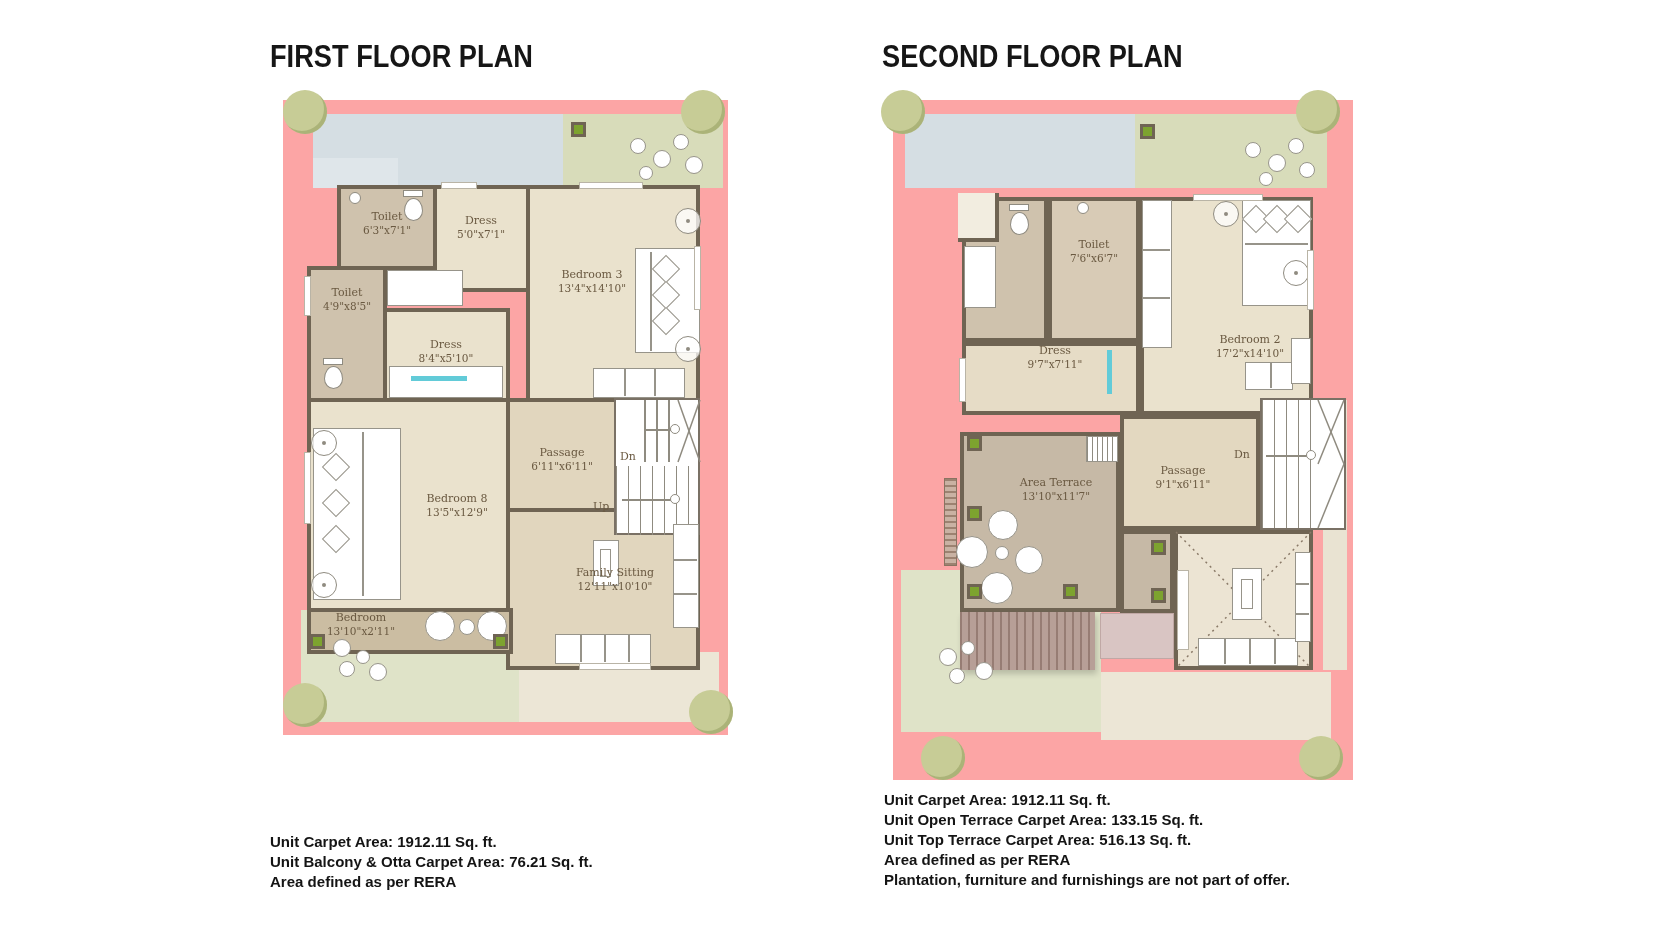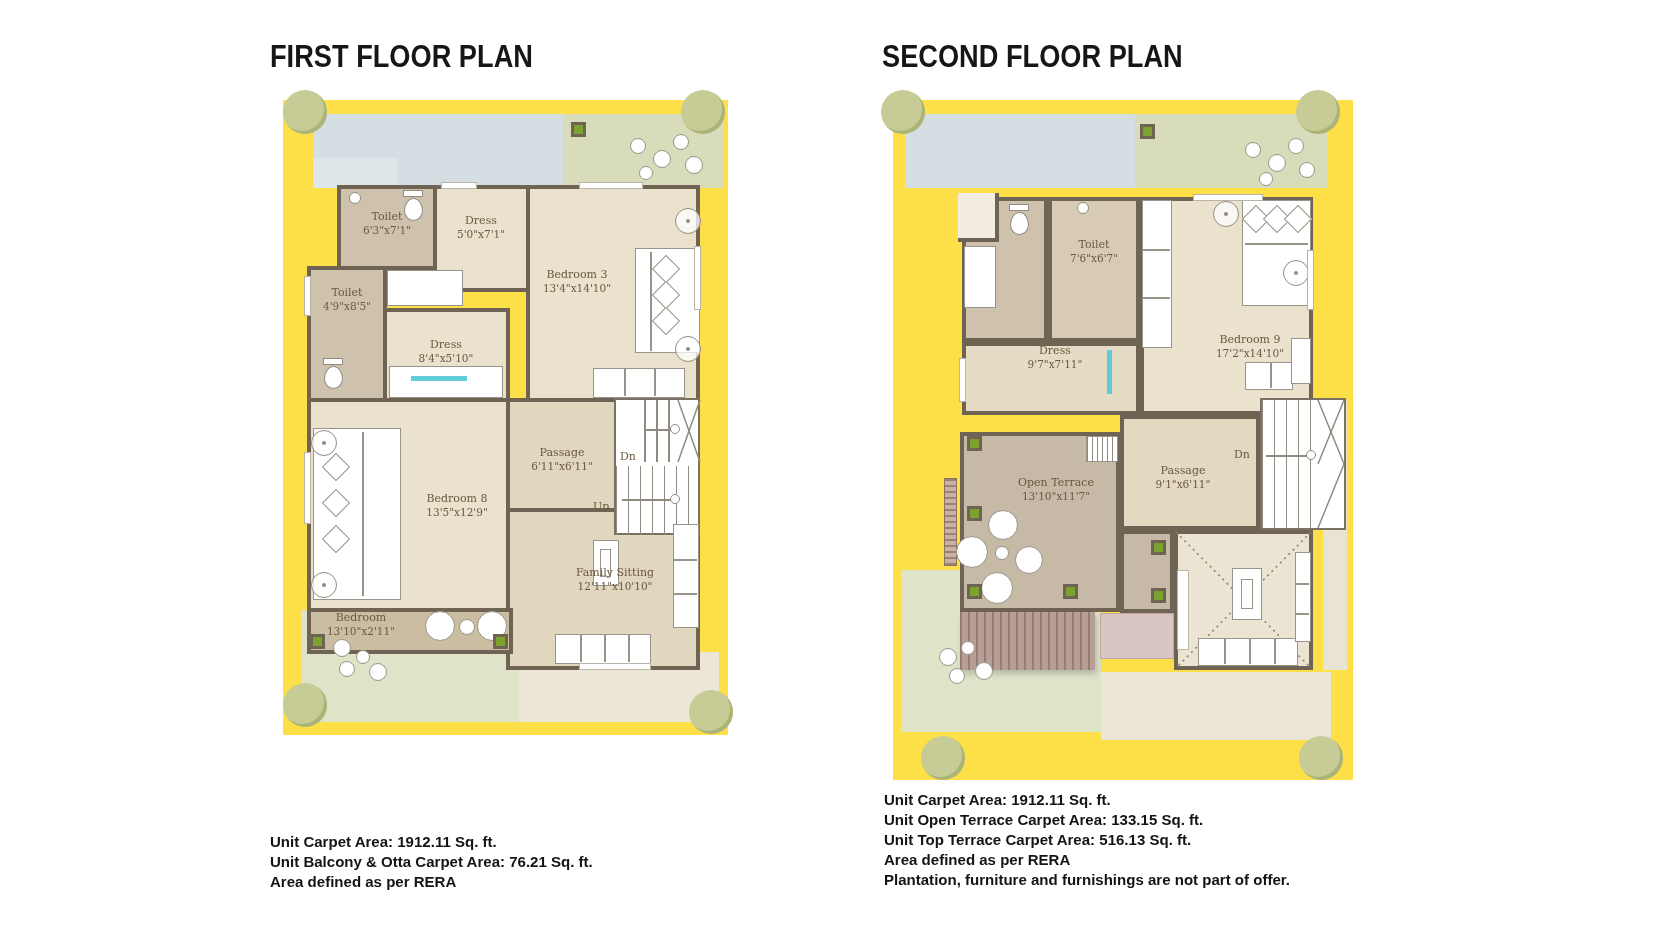--- a/index.html
+++ b/index.html
@@ -2,21 +2,21 @@
 <html><head>
 <meta charset="utf-8">
 <style>
   html,body{margin:0;padding:0;background:#fff;}
   .canvas{position:relative;width:1667px;height:937px;background:#ffffff;overflow:hidden;
           font-family:"Liberation Sans",sans-serif;}
   .plan-title{position:absolute;margin:0;font-family:"Liberation Sans",sans-serif;font-weight:800;
           font-size:32px;letter-spacing:0px;color:#161616;transform:scaleX(.85);transform-origin:left center;white-space:nowrap;}
   .footer{position:absolute;font-weight:700;font-size:15.5px;color:#141414;line-height:20px;
           transform:scaleX(.97);transform-origin:left top;white-space:nowrap;}
-  .plan{position:absolute;background:#fde047;text-decoration:underline;}
+  .plan{position:absolute;background:#fca5a5;text-decoration:underline;}
   .area{position:absolute;}
   .room{position:absolute;border:4px solid #6f6453;box-sizing:border-box;}
   .rlabel{position:absolute;font-family:"DejaVu Serif",serif;font-size:11px;color:#6a5941;
           text-align:center;line-height:1.25;z-index:7;}
   .rlabel .dm{font-size:10.5px;}
   .slabel{position:absolute;font-family:"DejaVu Serif",serif;font-size:11px;color:#6a5941;z-index:7;}
   .tree{position:absolute;width:44px;height:44px;border-radius:50%;background:#c7cc96;
           box-shadow:inset -3px -3px 0 rgba(148,158,96,.55);z-index:2;}
   .planter{position:absolute;width:15px;height:15px;background:#7da32f;border:3px solid #6f6453;box-sizing:border-box;z-index:8;}
   .chair{position:absolute;border-radius:50%;background:#fff;border:1.5px solid #97948a;box-sizing:border-box;z-index:5;}
@@ -166,21 +166,21 @@
     <div class="planter" style="left:210px;top:534px"></div>
 
     <div class="rlabel" style="left:64px;top:110px;width:80px">
       <div class="nm">Toilet</div>
       <div class="dm">6'3"x7'1"</div>
     </div>
     <div class="rlabel" style="left:158px;top:114px;width:80px">
       <div class="nm">Dress</div>
       <div class="dm">5'0"x7'1"</div>
     </div>
-    <div class="rlabel" style="left:244px;top:168px;width:100px">
+    <div class="rlabel" style="left:259px;top:168px;width:100px">
       <div class="nm">Bedroom 3</div>
       <div class="dm">13'4"x14'10"</div>
     </div>
     <div class="rlabel" style="left:26px;top:186px;width:76px">
       <div class="nm">Toilet</div>
       <div class="dm">4'9"x8'5"</div>
     </div>
     <div class="rlabel" style="left:123px;top:238px;width:80px">
       <div class="nm">Dress</div>
       <div class="dm">8'4"x5'10"</div>
@@ -326,25 +326,25 @@
 
     <div class="rlabel" style="left:161px;top:138px;width:80px">
       <div class="nm">Toilet</div>
       <div class="dm">7'6"x6'7"</div>
     </div>
     <div class="rlabel" style="left:122px;top:244px;width:80px">
       <div class="nm">Dress</div>
       <div class="dm">9'7"x7'11"</div>
     </div>
     <div class="rlabel" style="left:307px;top:233px;width:100px">
-      <div class="nm">Bedroom 9</div>
+      <div class="nm">Bedroom 2</div>
       <div class="dm">17'2"x14'10"</div>
     </div>
     <div class="rlabel" style="left:103px;top:376px;width:120px">
-      <div class="nm">Open Terrace</div>
+      <div class="nm">Area Terrace</div>
       <div class="dm">13'10"x11'7"</div>
     </div>
     <div class="rlabel" style="left:250px;top:364px;width:80px">
       <div class="nm">Passage</div>
       <div class="dm">9'1"x6'11"</div>
     </div>
     <div class="slabel" style="left:341px;top:348px">Dn</div>
   </section>
 
   <div class="footer" style="left:270px;top:832px">

